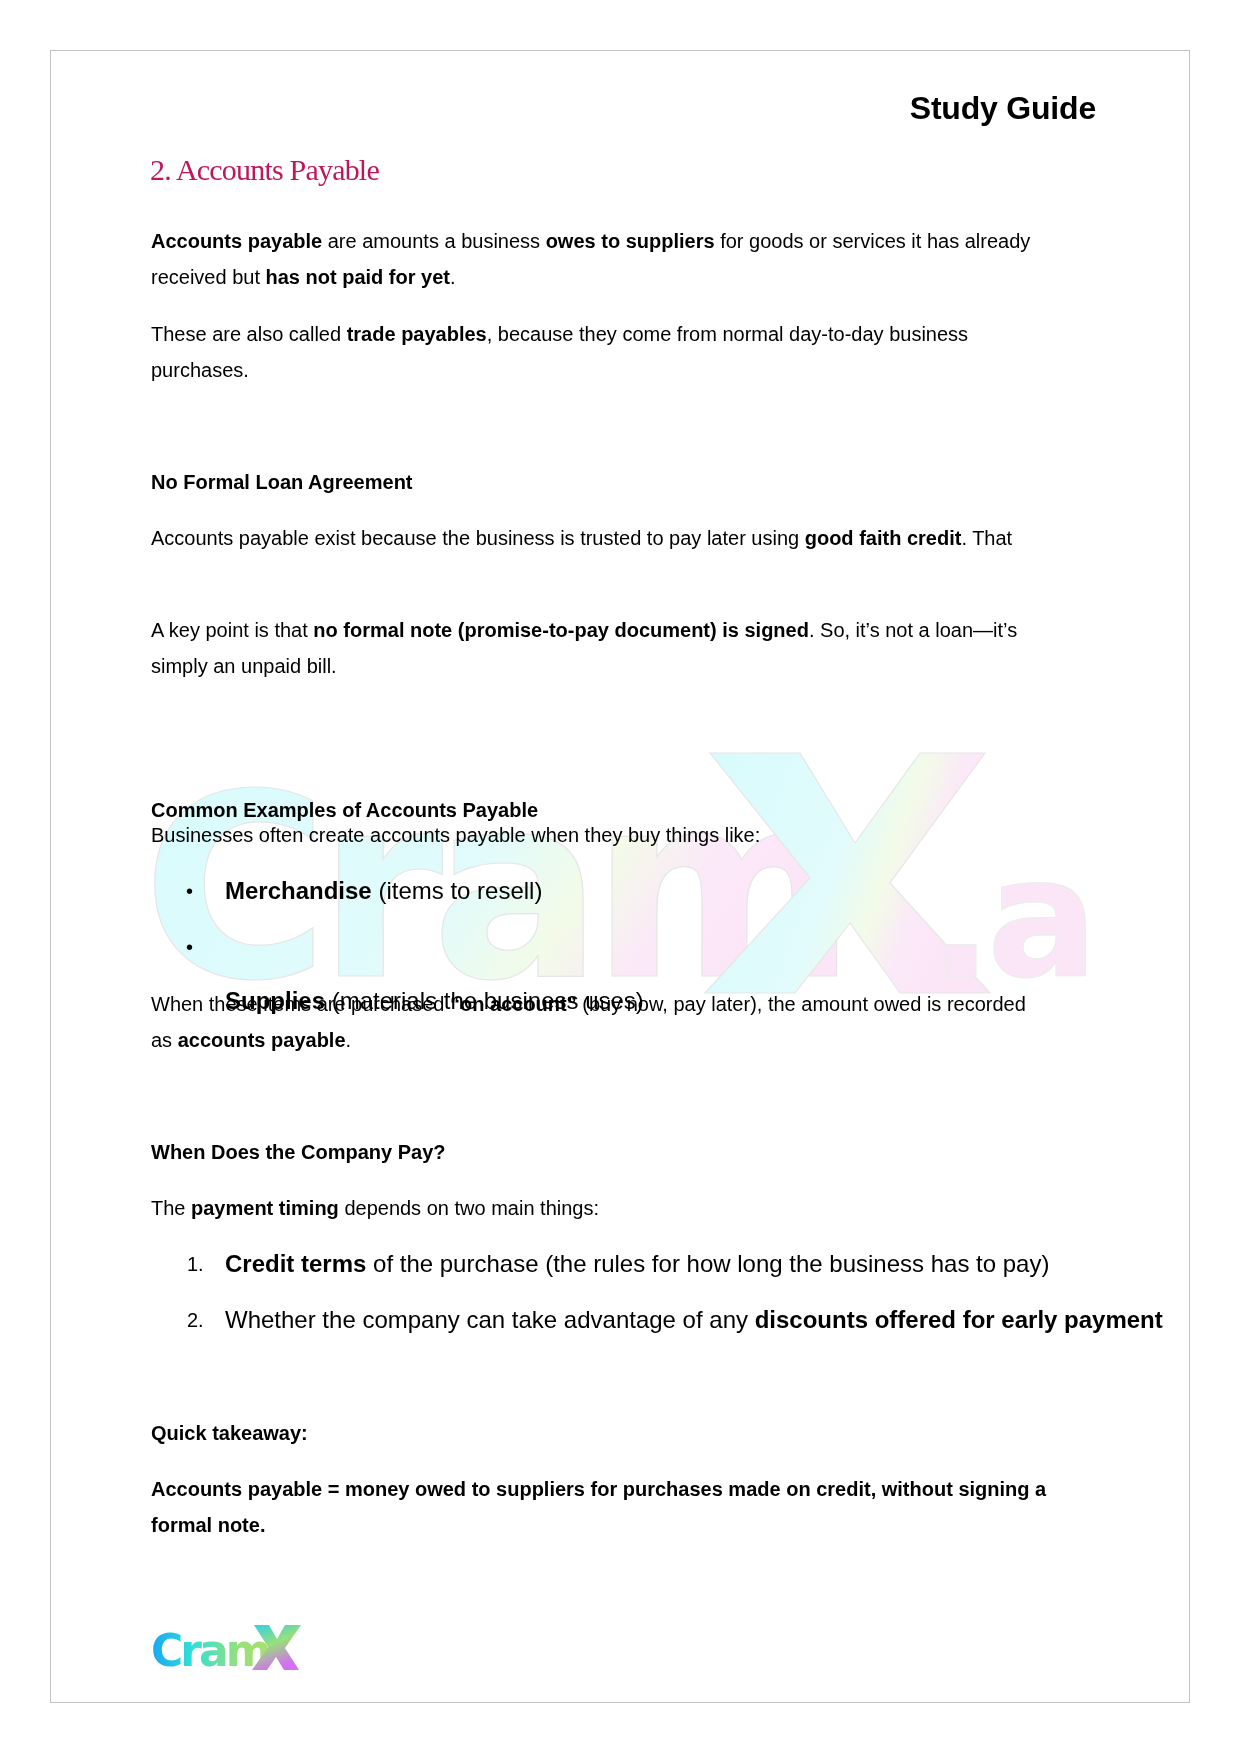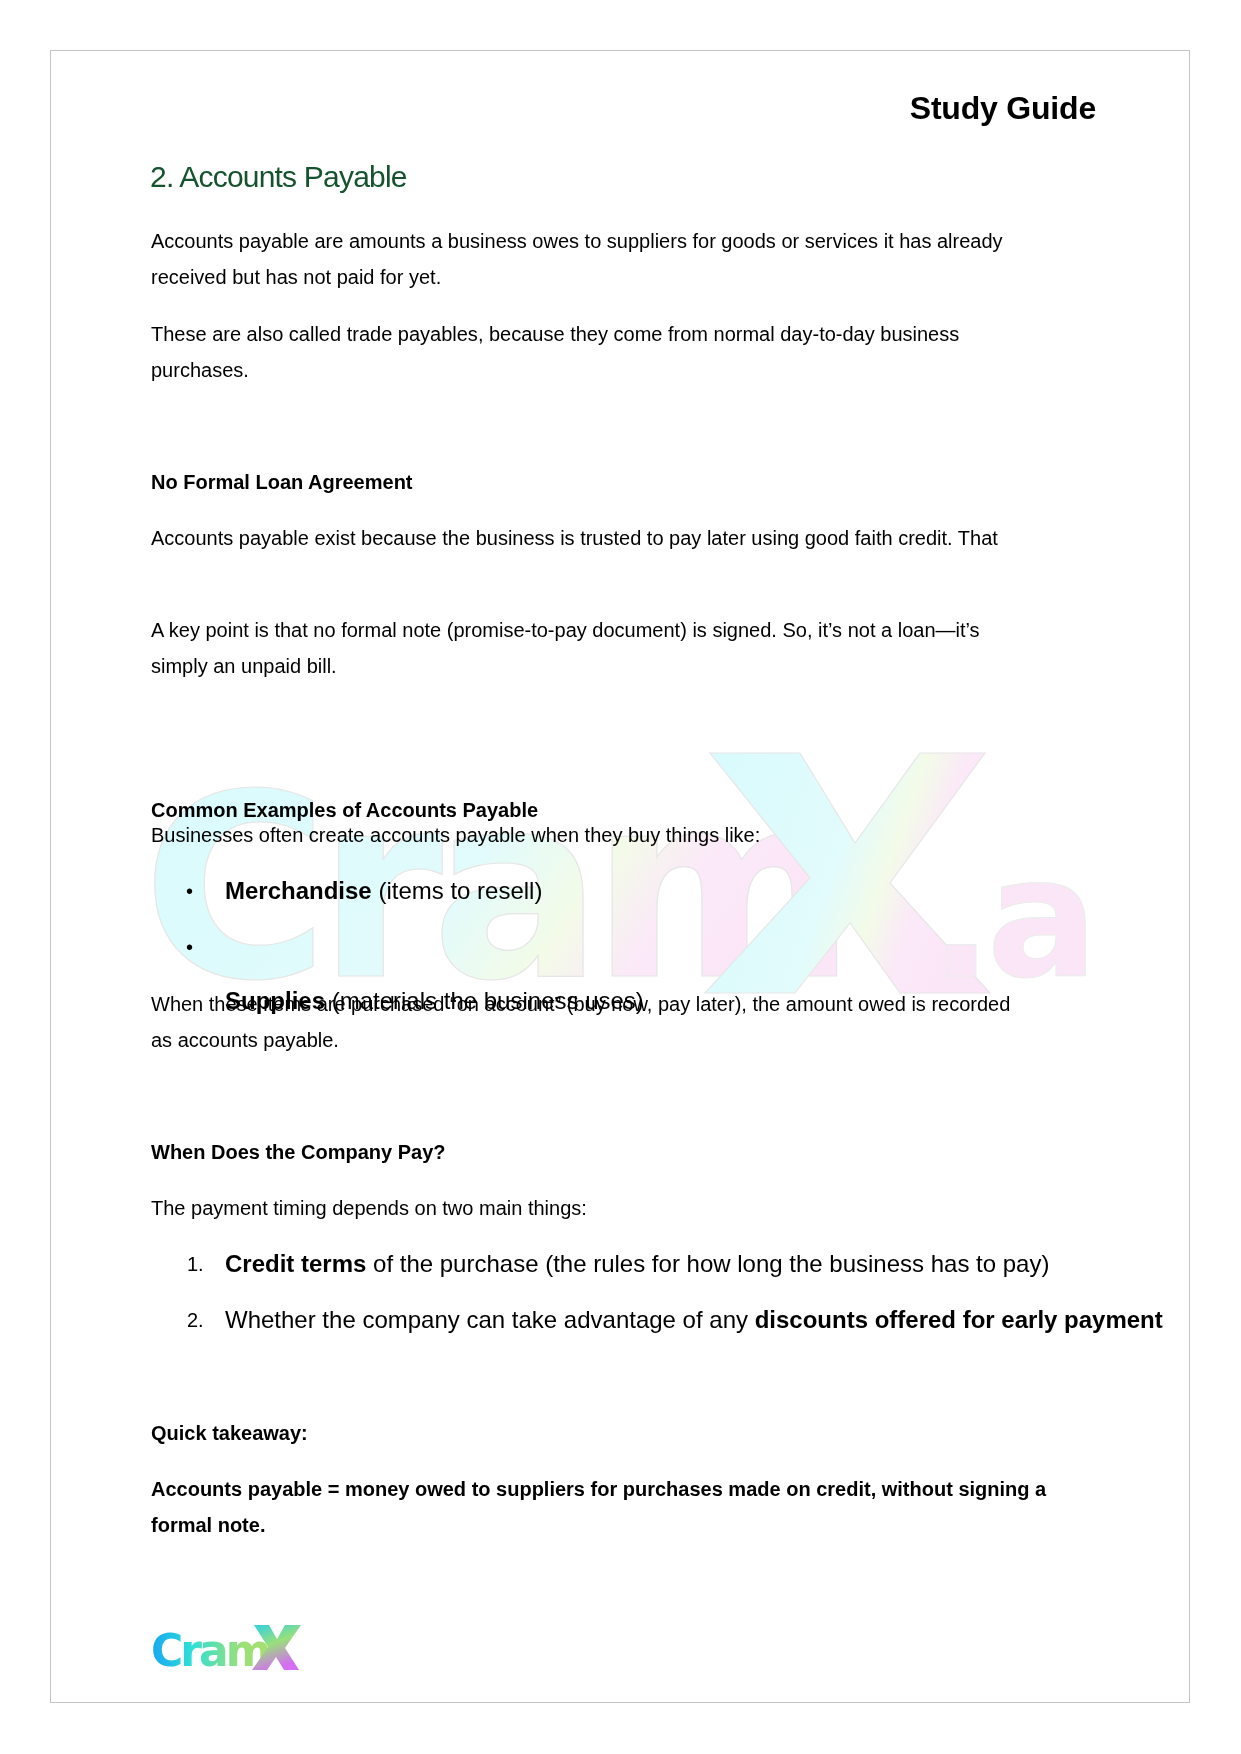--- a/index.html
+++ b/index.html
@@ -2,24 +2,24 @@
 <html><head>
   <meta charset="utf-8">
   <style>
     html, body { margin: 0; padding: 0; background: #ffffff; }
     body { width: 1241px; height: 1754px; position: relative; overflow: hidden;
            font-family: "Liberation Sans", sans-serif; color: #000; }
     .page-frame { position: absolute; left: 50px; top: 50px; width: 1140px; height: 1653px;
                   border: 1.5px solid #c4c4c4; box-sizing: border-box; }
     .abs { position: absolute; white-space: nowrap; }
     .study-guide { right: 145px; top: 89px; font-size: 32px; font-weight: bold; line-height: 38px; letter-spacing: -0.2px; }
-    .doc-heading { left: 150px; top: 158px; font-size: 30px; line-height: 38px; color: #14532d; font-family: Liberation Sans, sans-serif; letter-spacing: -0.8px; }
+    .doc-heading { left: 150px; top: 151px; font-size: 30px; line-height: 38px; color: #be185d; font-family: Liberation Serif, serif; letter-spacing: -0.8px; }
     .para { left: 151px; font-size: 20px; line-height: 36px; }
     .subhead { left: 151px; font-size: 20px; font-weight: bold; line-height: 36px; }
-    .para b, .para strong { font-weight: normal; }
+    .para b, .para strong { font-weight: bold; }
     .list-marker { font-size: 20px; line-height: 36px; }
     .list-text { left: 225px; font-size: 24px; line-height: 36px; }
     .bold-all { font-weight: bold; }
     .watermark { position: absolute; left: 150px; top: 748px; width: 940px; height: 250px; pointer-events: none; }
     .logo { position: absolute; left: 151px; top: 1622px; width: 150px; height: 50px; }
     .content { position: absolute; left: 0; top: 0; width: 1241px; height: 1238px; }
   </style>
 </head>
 <body>
 

